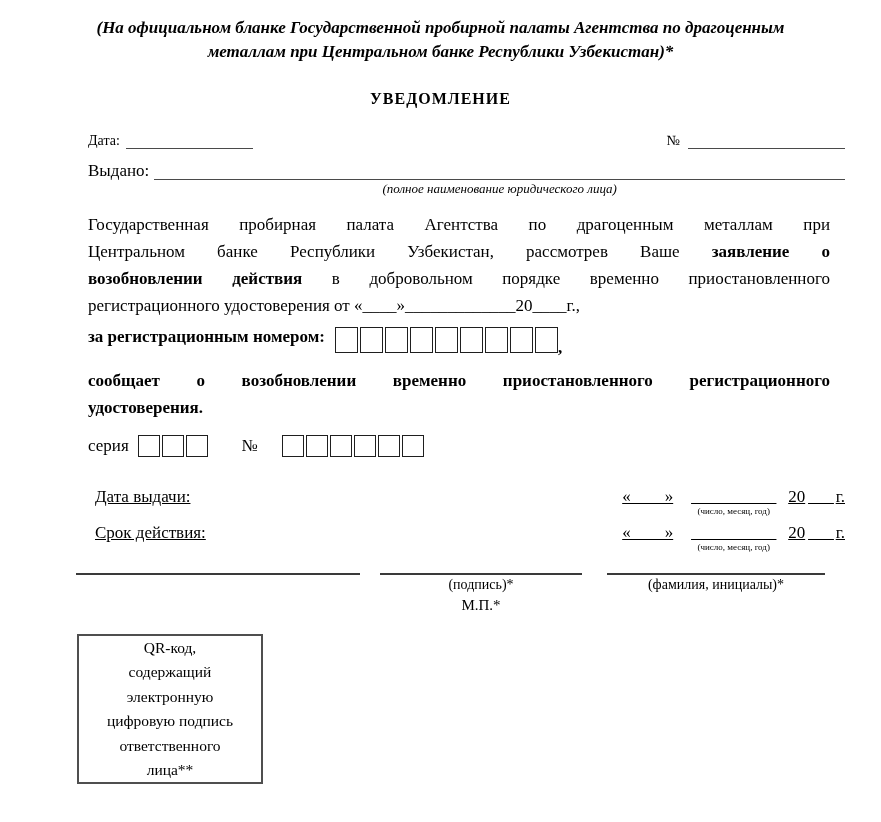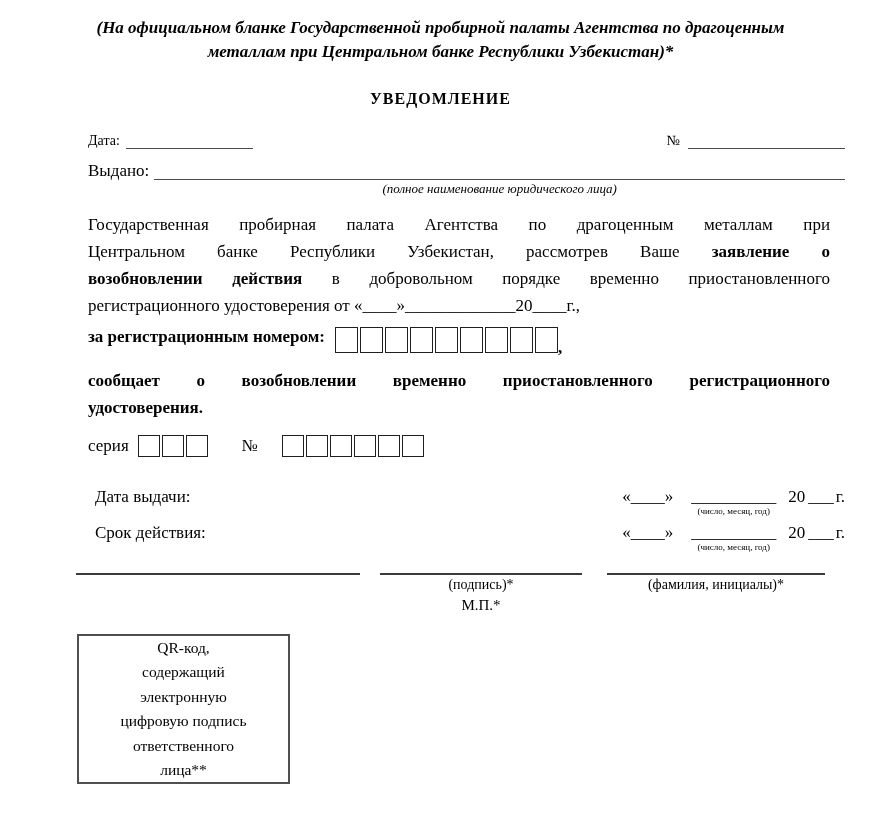--- a/index.html
+++ b/index.html
@@ -37,39 +37,39 @@
 
   .bold-par { margin-top:8px; font-weight:bold; font-size:17px; line-height:27px; width:742px; }
 
   .series-row { display:flex; align-items:center; margin-top:14px; font-size:17px;text-align:center; }
   .series-row .cell { width:22px; height:22px; }
   .series-cells { margin-left:9px; }
   .series-num { margin-left:34px; }
   .series-num-cells { margin-left:24px; }
 
   .dates { margin-top:30px; font-size:17px; }
-  .date-row { display:flex; align-items:baseline; margin-bottom:16px; }
+  .date-row { display:flex; align-items:baseline; margin-bottom:16px;text-decoration:underline; }
   .date-row-label { padding-left:7px; }
   .date-pattern { margin-left:auto; display:flex; align-items:baseline; white-space:nowrap; }
   .mid-blank { position:relative; margin-left:18px; margin-right:12px; }
   .mid-caption { position:absolute; top:19px; left:50%; transform:translateX(-50%);
                  font-size:9px; white-space:nowrap; }
   .year-blank { margin-left:3px; }
   .year-suffix { margin-left:2px; }
 
   .sig { display:flex; margin-top:30px; margin-left:-12px; font-size:14px; }
   .sig-col { text-align:center; }
   .sig-rule { border-top:2px solid #3a3a3a; }
   .sig-caption { margin-top:2px; }
   .sig-col1 { width:284px; }
   .sig-col2 { width:202px; margin-left:20px; }
   .sig-col3 { width:218px; margin-left:25px; }
   .stamp { margin-top:4px; font-size:15px; }
 
-  .qr-box { margin-top:20px; margin-left:-11px; width:213px; height:150px;
+  .qr-box { margin-top:20px; margin-left:-11px; width:186px; height:150px;
             border:2px solid #4f4f4f; display:flex; flex-direction:column;
             justify-content:center; text-align:center; font-size:15.5px; line-height:24.5px; }
 </style>
 </head>
 <body>
 
 <div class="page">
 
   <div class="note">
     <div>(На официальном бланке Государственной пробирной палаты Агентства по драгоценным</div>

